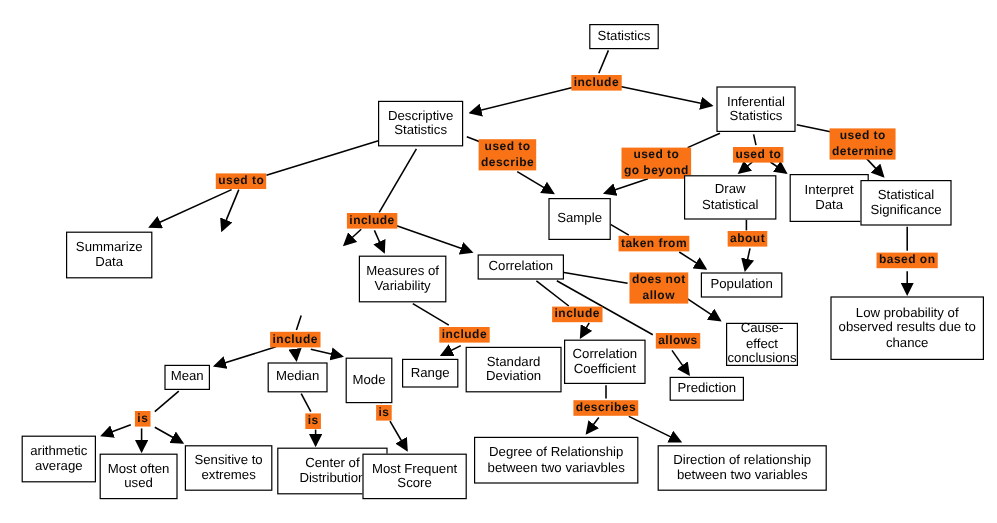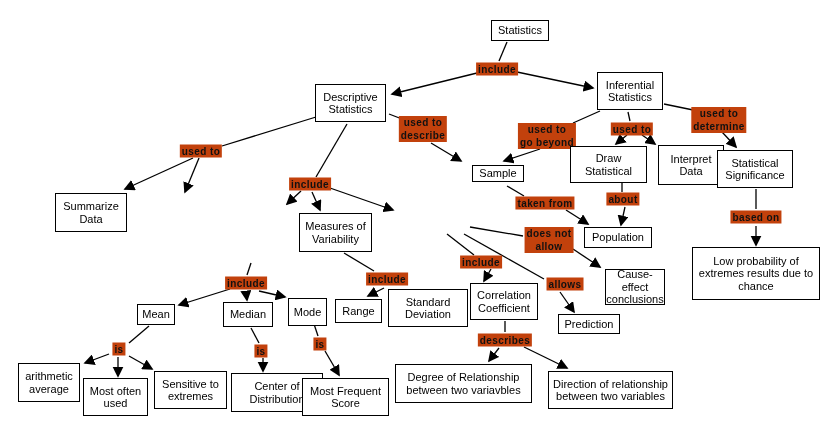--- a/index.html
+++ b/index.html
@@ -3,21 +3,21 @@
 <meta charset="utf-8">
 <style>
   html,body{margin:0;padding:0;background:#ffffff;}
   #canvas{position:relative;width:831px;height:436px;background:#ffffff;
           font-family:"Liberation Sans",sans-serif;overflow:hidden;}
   #edges{position:absolute;left:0;top:0;width:831px;height:436px;}
   #edges line{stroke:#000;stroke-width:1.3;}
   .node{position:absolute;box-sizing:border-box;border:1.5px solid #000;background:#fff;
         display:flex;align-items:center;justify-content:center;text-align:center;
         font-size:11px;line-height:12.5px;color:#000;padding:1px 2px;}
-  .elabel{position:absolute;transform:translate(-50%,-50%);background:#c2410c;
+  .elabel{position:absolute;transform:translate(-50%,-50%);background:#f97316;
           font-size:10px;font-weight:bold;letter-spacing:0.4px;line-height:13px;
           color:#111;text-align:center;white-space:pre-line;padding:0 2px;}
 </style>
 </head>
 <body>
 
 <div id="canvas">
 
   <svg id="edges" viewBox="0 0 831 436">
     <defs>
@@ -97,35 +97,36 @@
   <div class="elabel" style="left:119px;top:349px">is</div>
   <div class="elabel" style="left:261px;top:351px">is</div>
   <div class="elabel" style="left:320px;top:344px">is</div>
   <div class="elabel" style="left:505px;top:340px">describes</div>
 
   <div class="node" style="left:491px;top:20px;width:58px;height:21px">Statistics</div>
   <div class="node" style="left:315px;top:84px;width:71px;height:38px">Descriptive Statistics</div>
   <div class="node" style="left:597px;top:72px;width:66px;height:38px">Inferential Statistics</div>
   <div class="node" style="left:55px;top:193px;width:72px;height:39px">Summarize Data</div>
   <div class="node" style="left:299px;top:213px;width:73px;height:39px">Measures of Variability</div>
-  <div class="node" style="left:472px;top:165px;width:52px;height:17px">Sample</div>
+  <div class="node" style="left:398px;top:212px;width:72px;height:21px">Correlation</div>
+  <div class="node" style="left:457px;top:165px;width:52px;height:35px">Sample</div>
   <div class="node" style="left:570px;top:146px;width:77px;height:37px">Draw Statistical</div>
   <div class="node" style="left:658px;top:145px;width:66px;height:40px">Interpret Data</div>
   <div class="node" style="left:717px;top:150px;width:76px;height:38px">Statistical Significance</div>
   <div class="node" style="left:584px;top:227px;width:68px;height:21px">Population</div>
   <div class="node" style="left:605px;top:269px;width:60px;height:36px">Cause-effect conclusions</div>
   <div class="node" style="left:558px;top:314px;width:62px;height:20px">Prediction</div>
   <div class="node" style="left:470px;top:283px;width:68px;height:37px">Correlation Coefficient</div>
-  <div class="node" style="left:692px;top:247px;width:128px;height:53px">Low probability of extremes results due to chance</div>
+  <div class="node" style="left:692px;top:247px;width:128px;height:53px">Low probability of observed results due to chance</div>
   <div class="node" style="left:137px;top:304px;width:38px;height:21px">Mean</div>
   <div class="node" style="left:223px;top:302px;width:50px;height:25px">Median</div>
-  <div class="node" style="left:288px;top:298px;width:39px;height:28px">Mode</div>
+  <div class="node" style="left:288px;top:298px;width:39px;height:38px">Mode</div>
   <div class="node" style="left:335px;top:299px;width:47px;height:24px">Range</div>
   <div class="node" style="left:388px;top:289px;width:80px;height:38px">Standard Deviation</div>
   <div class="node" style="left:18px;top:363px;width:62px;height:39px">arithmetic average</div>
   <div class="node" style="left:83px;top:378px;width:65px;height:38px">Most often used</div>
   <div class="node" style="left:154px;top:371px;width:73px;height:38px">Sensitive to extremes</div>
   <div class="node" style="left:231px;top:373px;width:92px;height:39px">Center of Distribution</div>
   <div class="node" style="left:302px;top:378px;width:87px;height:38px">Most Frequent Score</div>
   <div class="node" style="left:395px;top:364px;width:137px;height:39px">Degree of Relationship between two variavbles</div>
-  <div class="node" style="left:548px;top:371px;width:125px;height:38px">Direction of relationship between two variables</div>
+  <div class="node" style="left:548px;top:371px;width:141px;height:38px">Direction of relationship between two variables</div>
 
 </div>
 
 </body></html>

